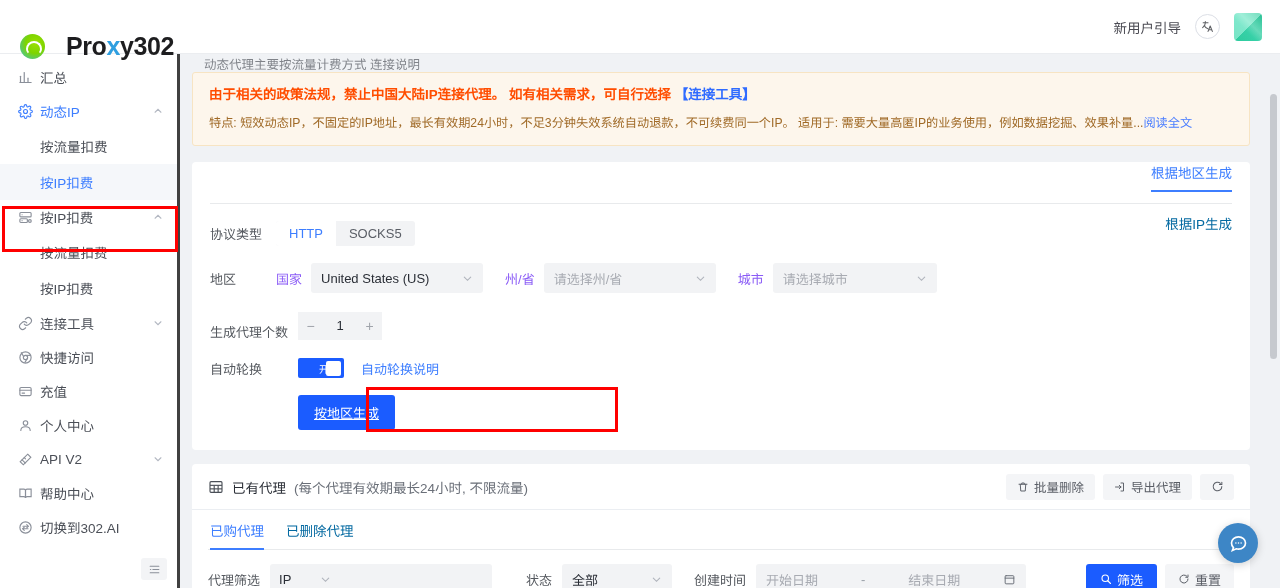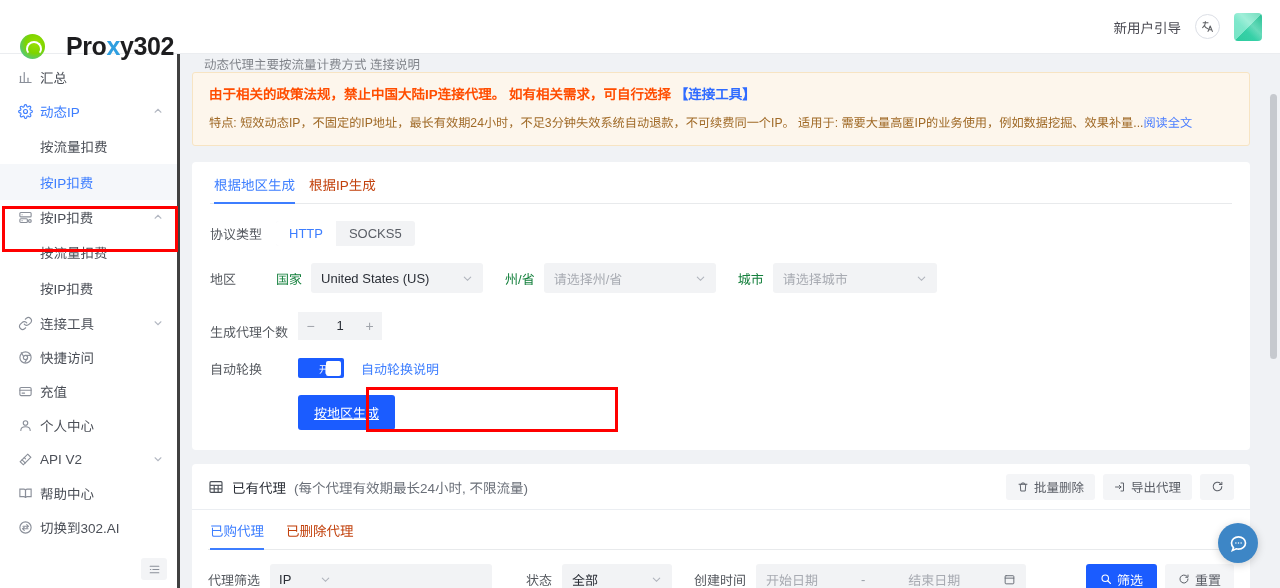--- a/index.html
+++ b/index.html
@@ -121,46 +121,46 @@
     white-space: nowrap; overflow: hidden; text-overflow: ellipsis;
   }
   .notice-desc .more { color: #4a7dff; cursor: pointer; }
 
   
   .card {
     background: #ffffff; border-radius: 4px;
     margin-top: 16px; padding: 0 18px 20px 18px;
   }
   .tabs {
-    display: flex; align-items: flex-end; gap: 14px;
-    border-bottom: 1px solid #e8eaec; height: 42px; padding-left: 4px;
+    display: flex; align-items: flex-end; gap: 22px;
+    border-bottom: 1px solid #e8eaec; height: 42px; padding-left: 4px; flex-direction: column;
   }
   .tab {
-    font-size: 13.5px; color: #c2410c; cursor: pointer;
+    font-size: 13.5px; color: #0369a1; cursor: pointer;
     padding-bottom: 9px; position: relative;
   }
   .tab.active { color: #3d7eff; }
   .tab.active::after {
     content: ""; position: absolute; left: 0; right: 0; bottom: -1px;
     height: 2px; background: #3d7eff;
   }
 
   .row { display: flex; align-items: center; margin-top: 17px; }
   .row-label {
     width: 66px; min-width: 66px; font-size: 13px; color: #55595f;
   }
   .seg {
     display: inline-flex; background: #f2f3f5; border-radius: 3px; overflow: hidden;
   }
   .seg-opt {
     padding: 5px 13px; font-size: 13px; color: #5a5e66; cursor: pointer;
   }
   .seg-opt.active { background: #ffffff; color: #3d7eff; font-weight: 500; }
 
-  .sublabel { font-size: 13px; color: #15803d; margin-right: 9px; }
+  .sublabel { font-size: 13px; color: #8b5cf6; margin-right: 9px; }
   .select {
     background: #f2f3f5; border-radius: 3px; height: 30px;
     display: flex; align-items: center; padding: 0 10px;
     font-size: 13px; color: #2a2e36; cursor: pointer; position: relative;
   }
   .select .v { flex: 1; white-space: nowrap; overflow: hidden; }
   .select.placeholder .v { color: #a8abb2; }
   .select .caret { color: #b0b4bc; font-size: 10px; margin-left: 10px; }
   #sel-country { width: 172px; }
   #sel-state { width: 172px; }

